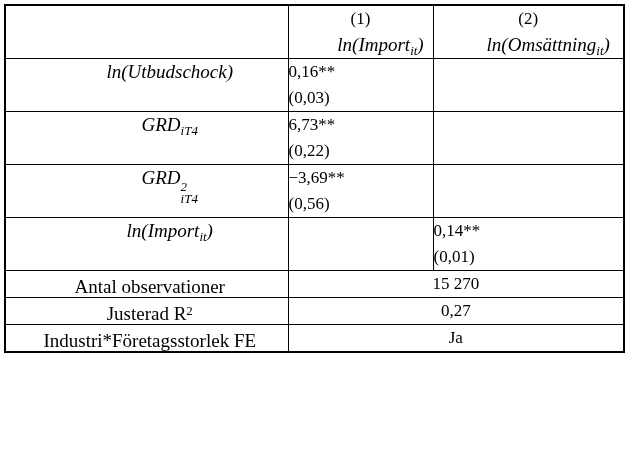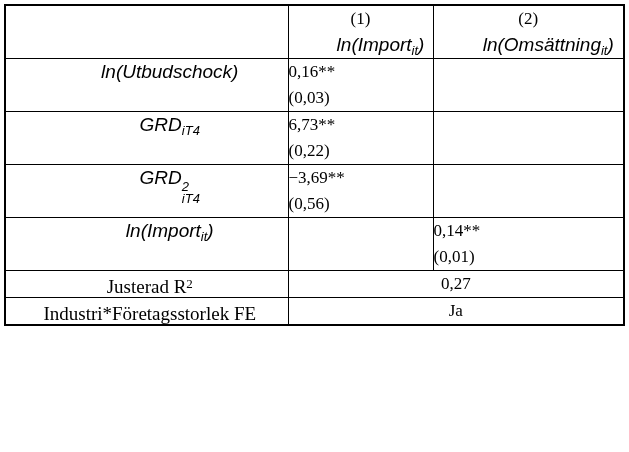--- a/index.html
+++ b/index.html
@@ -39,21 +39,21 @@
   tr.data-row td.cell { height: 52px; }
   tr.footer-row td.cell { height: 26px; }
 
   .head-cell { text-align: center; }
   .head-cell .num {
     font-size: 17px;
     font-style: normal;
   }
   .math {
     font-style: italic;
-    font-family: Liberation Sans, sans-serif;
+    font-family: Liberation Serif, serif;
     font-size: 19px;
     margin-left: 40px;
   }
   .label-cell {
     text-align: center;
     padding-left: 8px !important;
     padding-right: 2px !important;
   }
   .value-cell {
     font-style: normal;
@@ -163,20 +163,28 @@
           <div class="line"></div>
         </td>
         <td class="cell value-cell">
           <div class="line">0,14**</div>
           <div class="line">(0,01)</div>
         </td>
       </tr>
 
 
 
+      <tr class="footer-row">
+        <td class="cell label-cell">
+          <div class="line plain"><span>Antal observationer</span><span class="fsup"></span></div>
+        </td>
+        <td class="cell span-cell" colspan="2">
+          <div class="line">15 270</div>
+        </td>
+      </tr>
 
       <tr class="footer-row">
         <td class="cell label-cell">
           <div class="line plain"><span>Justerad R</span><span class="fsup">2</span></div>
         </td>
         <td class="cell span-cell" colspan="2">
           <div class="line">0,27</div>
         </td>
       </tr>
 

